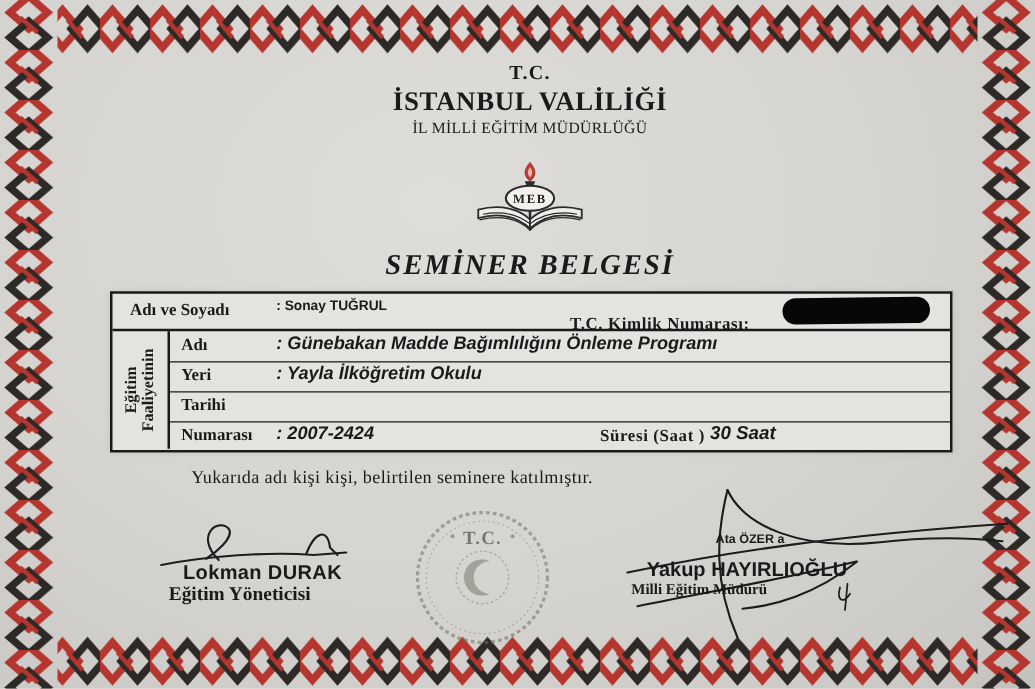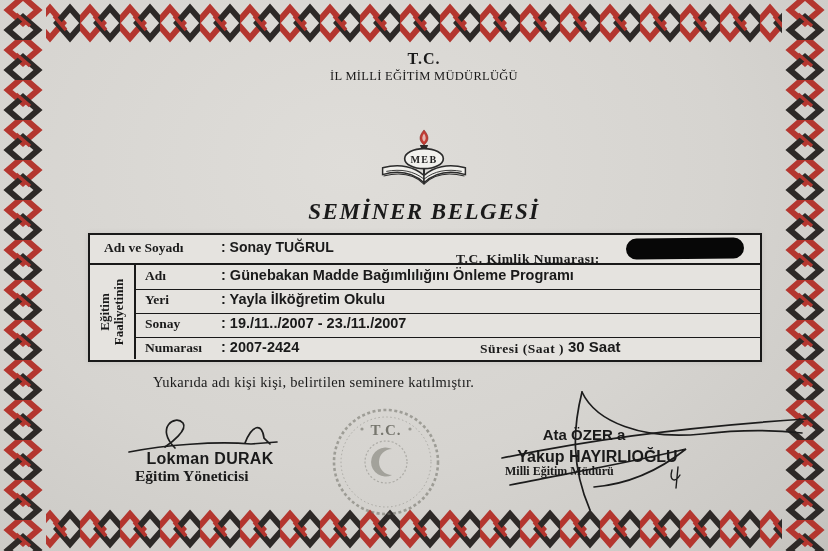--- a/index.html
+++ b/index.html
@@ -23,37 +23,37 @@
   .h-dir{font-size:12.5px;font-weight:normal;letter-spacing:.3px;margin-top:1px;}
   .title{left:20px;right:0;top:199px;text-align:center;font-size:23px;font-weight:bold;letter-spacing:1.5px;font-style:italic;}
   
   .tbl{
     left:88px;top:233px;width:674px;height:129px;box-sizing:border-box;
     border:2.5px solid #191919;background:#e5e3df;
     box-shadow:0 0 6px rgba(0,0,0,.08);
   }
   .sep{position:absolute;background:#191919;}
   .lbl{position:absolute;font-weight:bold;font-size:13.5px;white-space:nowrap;}
-  .val{position:absolute;font-family:"Liberation Sans",sans-serif;font-weight:bold;font-size:14.5px;white-space:nowrap;}
-  .val-upright{font-style:normal;font-size:14px;}
+  .val{position:absolute;font-family:"Liberation Sans",sans-serif;font-weight:bold;font-style:italic;font-size:14.5px;white-space:nowrap;}
+  .val-upright{font-style:normal;font-size:11px;}
   .vcell{position:absolute;left:0;top:30px;width:46px;height:94px;border-right:2px solid #191919;box-sizing:border-box;}
   .vcell span{
     position:absolute;left:50%;top:50%;width:92px;
     transform:translate(-50%,-50%) rotate(-90deg);
     text-align:center;font-weight:bold;font-size:13px;line-height:1.1;
   }
   .redact{position:absolute;background:#070707;border-radius:11px;transform:rotate(-.6deg);}
   
   .statement{left:153px;top:374px;font-size:14.5px;letter-spacing:.3px;}
   
   .sig-name-sans{font-family:"Liberation Sans",sans-serif;font-weight:bold;white-space:nowrap;text-align:center;}
   .sig-title-serif{font-weight:bold;white-space:nowrap;text-align:left;}
   .l-name{left:135px;top:450px;width:150px;font-size:16px;letter-spacing:.3px;}
   .l-title{left:135px;top:467px;width:150px;font-size:15.5px;}
-  .r-anno{left:524px;top:426px;width:120px;font-size:15px;}
+  .r-anno{left:540px;top:426px;width:120px;font-size:10px;}
   .r-name{left:505px;top:448px;width:185px;font-size:16px;}
   .r-title{left:505px;top:464px;width:185px;font-size:12px;}
 </style>
 </head>
 <body>
 
 <svg class="abs" style="left:0;top:0" width="828" height="551" viewBox="0 0 828 551">
   <defs>
     <pattern id="bh" width="40" height="46" patternUnits="userSpaceOnUse">
       <path d="M-3,23 L10,8 L23,23 L10,38 Z" fill="none" stroke="var(--border-red)" stroke-width="6"></path>
@@ -67,20 +67,21 @@
     </pattern>
   </defs>
   <rect x="46" y="0" width="736" height="46" fill="url(#bh)"></rect>
   <rect x="46" y="505" width="736" height="46" fill="url(#bh)"></rect>
   <rect x="0" y="0" width="46" height="551" fill="url(#bv)"></rect>
   <rect x="782" y="0" width="46" height="551" fill="url(#bv)"></rect>
 </svg>
 
 <div class="abs header">
   <div class="h-tc">T.C.</div>
+  <div class="h-gov">İSTANBUL VALİLİĞİ</div>
   <div class="h-dir">İL MİLLİ EĞİTİM MÜDÜRLÜĞÜ</div>
 </div>
 
 <svg class="abs" style="left:378px;top:129px" width="92" height="62" viewBox="0 0 100 68" preserveAspectRatio="none">
   <path d="M50,1 C44.5,7.5 44,12.5 50,17.5 C56,12.5 55.5,7.5 50,1 Z" fill="#c23b33" stroke="#7c201a" stroke-width="0.6"></path>
   <path d="M50,5 C47.5,8.5 47.5,11.5 50,14 C52.5,11.5 52.5,8.5 50,5 Z" fill="#efe9e4" opacity="0.7"></path>
   <path d="M45.5,17.5 L54.5,17.5 L52,24 L48,24 Z" fill="#2b2b2b"></path>
   <path d="M48.4,24 L51.6,24 L50.8,60 L49.2,60 Z" fill="#2b2b2b"></path>
   <g>
     <path d="M50,59 C38,48 22,45 5,50 L5,42.5 C24,37.5 40,41.5 50,51 Z" fill="#efeeea" stroke="#2b2b2b" stroke-width="1.6"></path>
@@ -108,22 +109,21 @@
   </div>
 
   <span class="lbl" style="left:55px;top:33px">Adı</span>
   <span class="val" style="left:131px;top:32px">: Günebakan Madde Bağımlılığını Önleme Programı</span>
   <div class="sep" style="left:46px;right:0;top:53.5px;height:1.5px"></div>
 
   <span class="lbl" style="left:55px;top:57px">Yeri</span>
   <span class="val" style="left:131px;top:56px">: Yayla İlköğretim Okulu</span>
   <div class="sep" style="left:46px;right:0;top:77.5px;height:1.5px"></div>
 
-  <span class="lbl" style="left:55px;top:81px">Sonay</span>
-  <span class="val" style="left:131px;top:80px">: 19./11../2007 - 23./11./2007</span>
+  <span class="lbl" style="left:55px;top:81px">Tarihi</span>
   <div class="sep" style="left:46px;right:0;top:101.5px;height:1.5px"></div>
 
   <span class="lbl" style="left:55px;top:105px">Numarası</span>
   <span class="val" style="left:131px;top:104px">: 2007-2424</span>
   <span class="lbl" style="left:390px;top:106px;letter-spacing:.5px">Süresi (Saat )</span>
   <span class="val" style="left:478px;top:103px;font-size:15px">30 Saat</span>
 </div>
 
 <div class="abs statement">Yukarıda adı kişi kişi, belirtilen seminere katılmıştır.</div>
 

